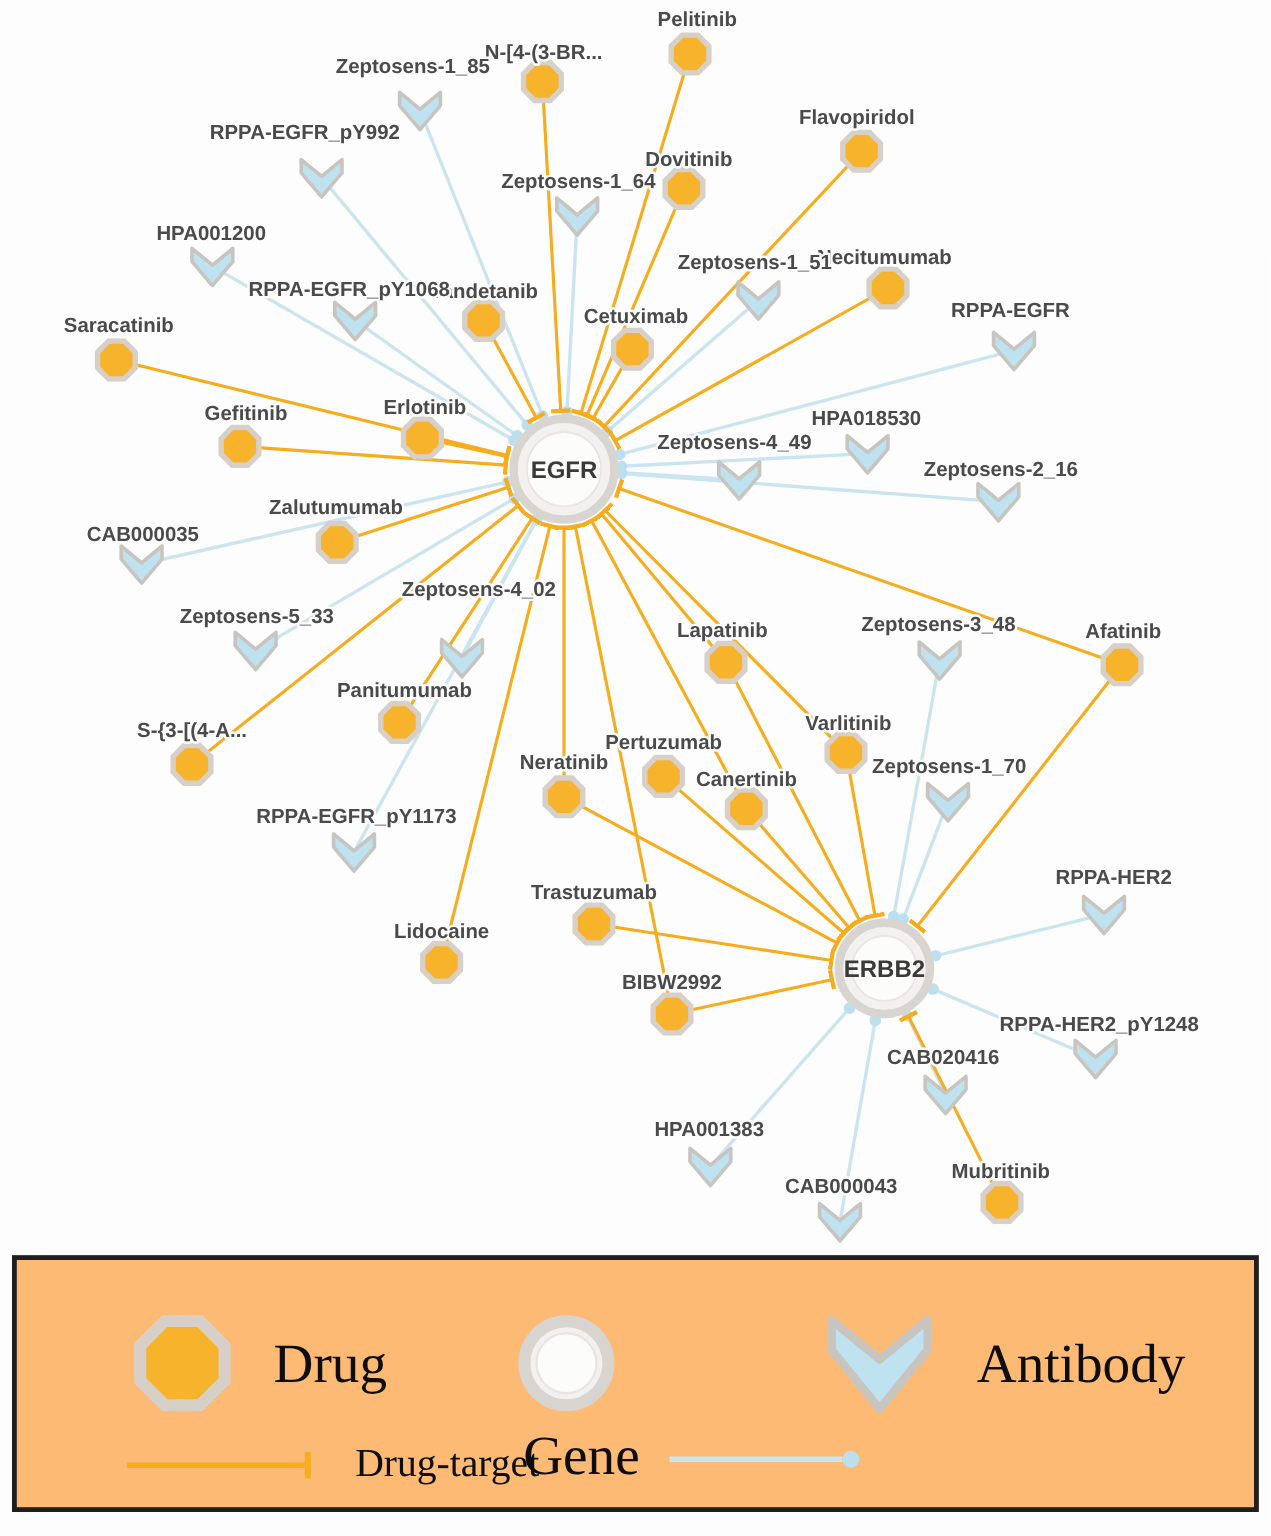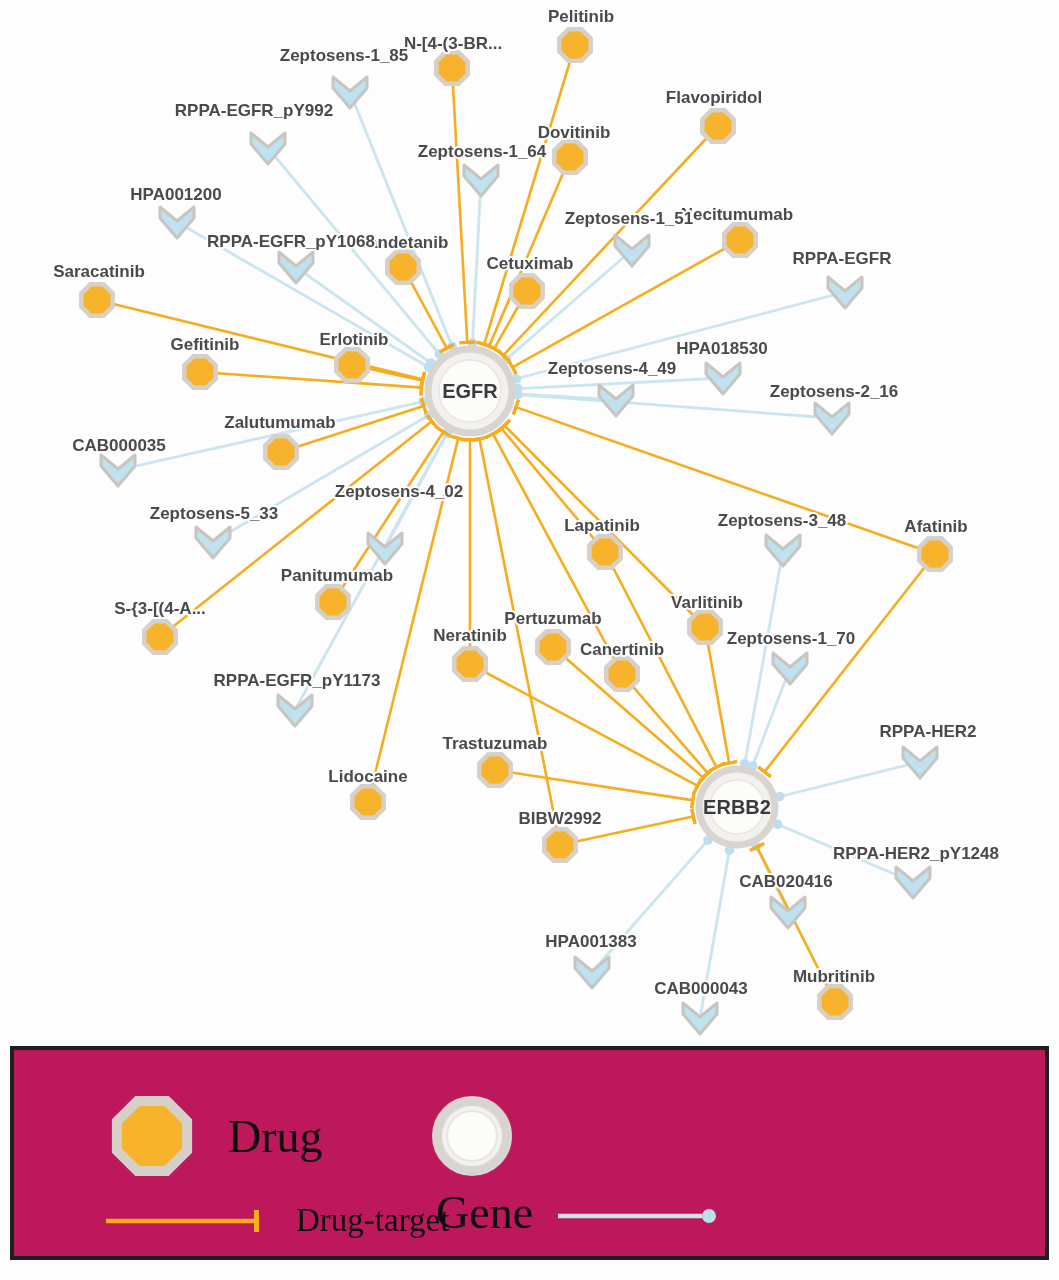--- a/index.html
+++ b/index.html
@@ -4,21 +4,21 @@
 <style>
   html,body{margin:0;padding:0;background:#fff;}
   .stage{position:relative;width:1059px;height:1280px;background:#fdfdfd;overflow:hidden;font-family:"Liberation Sans",sans-serif;}
   #graph-svg{position:absolute;left:0;top:0;}
   .node-label{
     font-family:"Liberation Sans",sans-serif;font-weight:700;font-size:17px;
     fill:#4a4a4a;stroke:#fdfdfd;stroke-width:4px;paint-order:stroke;stroke-linejoin:round;
   }
   .gene-label{font-family:"Liberation Sans",sans-serif;font-weight:700;font-size:20px;fill:#3a3a3a;}
   .legend-title{position:absolute;left:12px;top:990px;font-family:"Liberation Serif",serif;font-weight:700;font-size:40px;color:#0d0d0d;}
-  .legend-box{position:absolute;left:10px;top:1046px;width:1031px;height:206px;border:4px solid #1f1f1f;background:#be185d;}
+  .legend-box{position:absolute;left:10px;top:1046px;width:1031px;height:206px;border:4px solid #1f1f1f;background:#fdba74;}
   .li{position:absolute;display:flex;align-items:center;}
   .li-text{font-family:"Liberation Serif",serif;font-size:46px;color:#0d0d0d;margin-left:26px;white-space:nowrap;}
   .li-text-sm{font-family:Liberation Serif, serif;font-size:33px;color:#0d0d0d;margin-left:14px;white-space:nowrap;}
   #li-drug{left:88px;top:36px;}
   #li-gene{left:396px;top:36px;flex-direction:column;}
   #li-antibody{left:664px;top:36px;}
   #li-drug-target{left:88px;top:152px;}
   #li-antibody-target{left:540px;top:152px;}
 </style>
 </head>
@@ -290,20 +290,26 @@
     </span>
 
     <span class="li" id="li-gene">
       <svg width="100" height="100" viewBox="-50 -50 100 100">
         <circle r="35" fill="#F3F1EF" stroke="#D8D4D0" stroke-width="10"></circle>
         <circle r="25" fill="#FCFCFB" stroke="#E8E5E2" stroke-width="2"></circle>
       </svg>
       <span class="li-text">Gene</span>
     </span>
 
+    <span class="li" id="li-antibody">
+      <svg width="110" height="100" viewBox="-55 -50 110 100">
+        <polygon points="-40,-36 0,-3 40,-36 40,-11 0,38 -40,-11" fill="#BFE2F0" stroke="#C8C4C0" stroke-width="7" stroke-linejoin="round"></polygon>
+      </svg>
+      <span class="li-text">Antibody</span>
+    </span>
 
     <span class="li" id="li-drug-target">
       <svg width="180" height="28" viewBox="0 0 180 28">
         <line x1="4" y1="14" x2="152" y2="14" stroke="#F6AC1D" stroke-width="4.5"></line>
         <rect x="152" y="3" width="5" height="22" fill="#F6AC1D"></rect>
       </svg>
       <span class="li-text-sm">Drug-target</span>
     </span>
 
     <span class="li" id="li-antibody-target">

